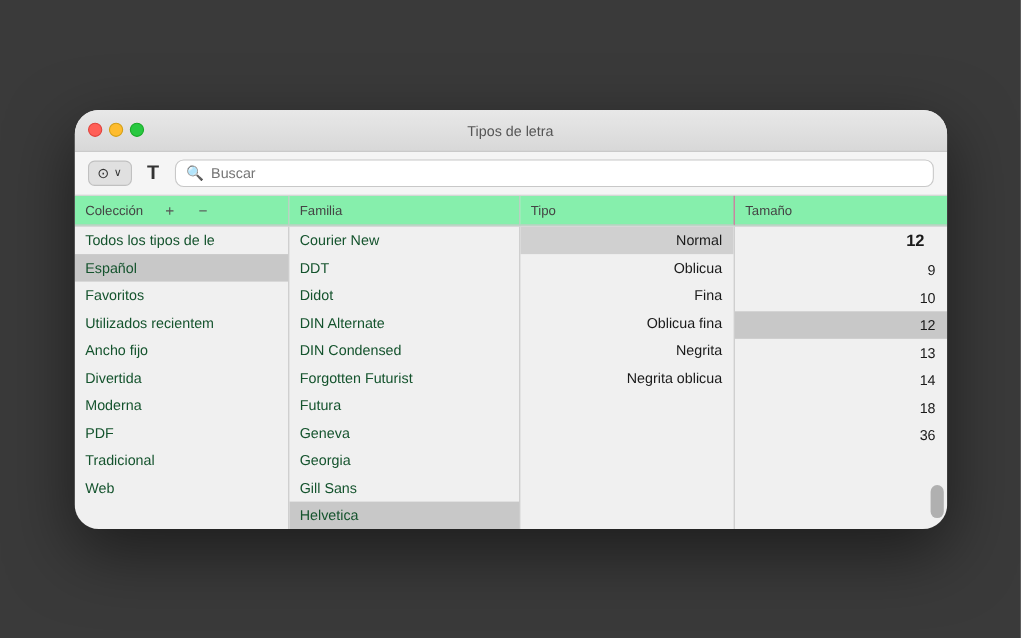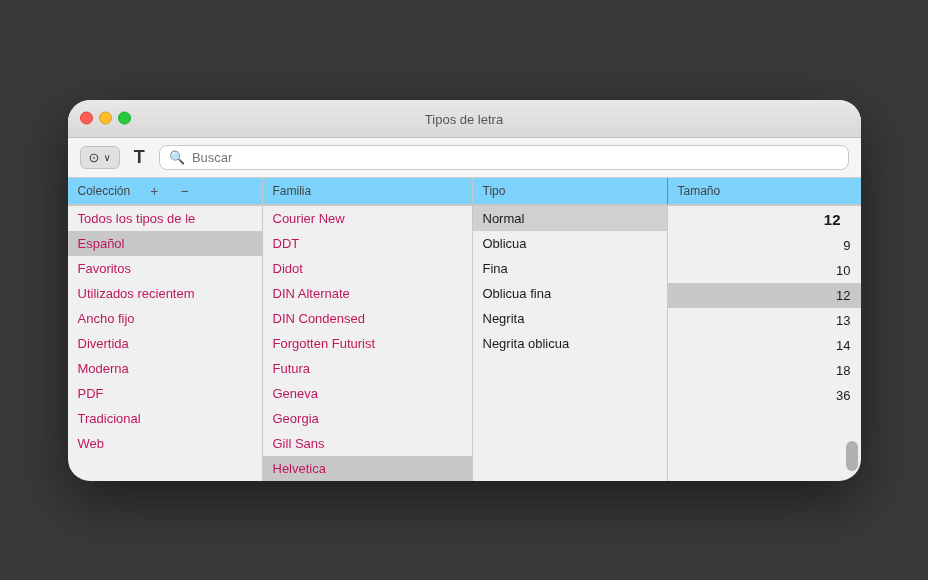--- a/index.html
+++ b/index.html
@@ -100,21 +100,21 @@
       color: #000000;
       background: transparent;
       width: 100%;
     }
     .content-area {
       display: flex;
       flex: 1;
       overflow: hidden;
     }
     .column-header {
-      background: #7dd3fc;
+      background: #86efac;
       border-bottom: 1px solid #c8c8c8;
       padding: 6px 10px;
       font-size: 12px;
       color: #444;
       font-weight: 500;
       display: flex;
       align-items: center;
       gap: 18px;
       white-space: nowrap;
     }
@@ -153,32 +153,33 @@
       position: relative;
     }
     .list-body {
       overflow-y: auto;
       flex: 1;
     }
     .list-body::-webkit-scrollbar { width: 0; }
     .list-item {
       padding: 5px 10px;
       font-size: 13px;
-      color: #be185d;
+      color: #14532d;
       cursor: pointer;
       white-space: nowrap;
     }
     .list-item.selected {
       background: #c8c8c8;
     }
     .tipo-item {
       padding: 5px 10px;
       font-size: 13px;
       color: #1a1a1a;
       cursor: pointer;
+      text-align: right;
     }
     .tipo-item.selected {
       background: #d0d0d0;
     }
     .tamano-list {
       overflow-y: hidden;
       flex: 1;
       position: relative;
     }
     .tamano-item {

